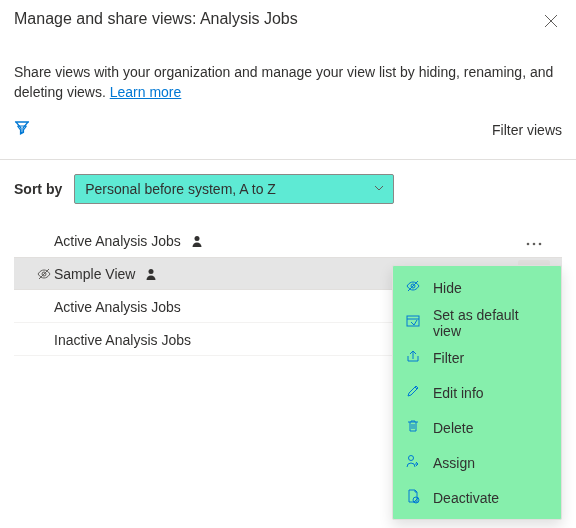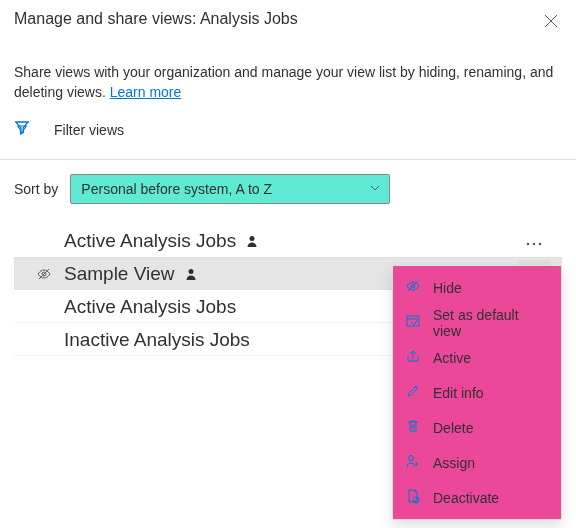--- a/index.html
+++ b/index.html
@@ -11,25 +11,25 @@
     height: 528px;
     background: #fff;
     position: relative;
   }
   .panel { padding: 10px 14px; }
   .header-row { display: flex; justify-content: space-between; align-items: flex-start; }
   .title { font-size: 16px; font-weight: 400; color: #323130; }
   .close-btn { background: none; border: none; cursor: pointer; padding: 4px; color: #605e5c; }
   .desc { margin-top: 28px; font-size: 14px; color: #323130; line-height: 1.4; }
   .link { color: #0078d4; text-decoration: underline; cursor: pointer; }
-  .filter-row { margin-top: 18px; display: flex; align-items: center; gap: 24px; color: #323130; cursor: pointer; }
+  .filter-row { margin-top: 18px; display: flex; align-items: center; gap: 8px; color: #323130; cursor: pointer; justify-content: space-between; }
   .filter-row svg { color: #0078d4; }
   .divider { border: none; border-top: 1px solid #e1dfdd; margin-top: 10px; }
   .sort-row { display: flex; align-items: center; gap: 12px; margin-top: 14px; }
-  .sort-label { font-weight: 400; font-size: 14px; }
+  .sort-label { font-weight: 700; font-size: 14px; }
   .sort-select {
     flex: 0 0 auto;
     width: 320px;
     height: 30px;
     border: 1px solid #8a8886;
     border-radius: 2px;
     display: flex;
     align-items: center;
     justify-content: space-between;
     padding: 0 8px 0 10px;
@@ -50,36 +50,36 @@
     border-bottom: 1px solid transparent;
   }
   .row.plain { border-bottom: 1px solid #f3f2f1; }
   .row.selected {
     background: #e5e5e5;
     border-top: 1px solid #e1dfdd;
     border-bottom: 1px solid #e1dfdd;
   }
   .row .hide-icon { width: 20px; display: flex; justify-content: center; color: #605e5c; }
   .row .spacer20 { width: 20px; }
-  .row .label { margin-left: 10px; font-size: 19px; color: #323130; }
+  .row .label { font-size: 14px; color: #323130; }
   .row .person { margin-left: 10px; display: flex; align-items: center; }
   .row .more {
     margin-left: auto;
     width: 32px; height: 28px;
     display: flex; align-items: center; justify-content: center;
     cursor: pointer;
     border-radius: 2px;
   }
   .row.selected .more { background: #e1dfdd; }
   .context-menu {
     position: absolute;
     top: 265px;
     right: 14px;
     width: 170px;
-    background: #ec4899;
+    background: #86efac;
     border: 1px solid #e1dfdd;
     box-shadow: 0 6px 14px rgba(0,0,0,0.12);
     padding: 4px 0;
     border-radius: 2px;
   }
   .menu-item {
     display: flex;
     align-items: center;
     gap: 12px;
     height: 35px;
@@ -217,21 +217,21 @@
     <span>Set as default view</span>
   </div>
   <div class="menu-item">
     <span>
       <svg width="16" height="16" viewBox="0 0 16 16" fill="none" stroke="currentColor" stroke-width="1">
           <path d="M3 8 v5 h10 v-5"></path>
           <path d="M5 6 l3-3 l3 3"></path>
           <path d="M8 3 v8"></path>
         </svg>
     </span>
-    <span>Active</span>
+    <span>Filter</span>
   </div>
   <div class="menu-item">
     <span>
       <svg width="16" height="16" viewBox="0 0 16 16" fill="none" stroke="currentColor" stroke-width="1">
           <path d="M3 13 l1-3 l7-7 l2 2 l-7 7 z"></path>
           <path d="M10 4 l2 2"></path>
         </svg>
     </span>
     <span>Edit info</span>
   </div>

